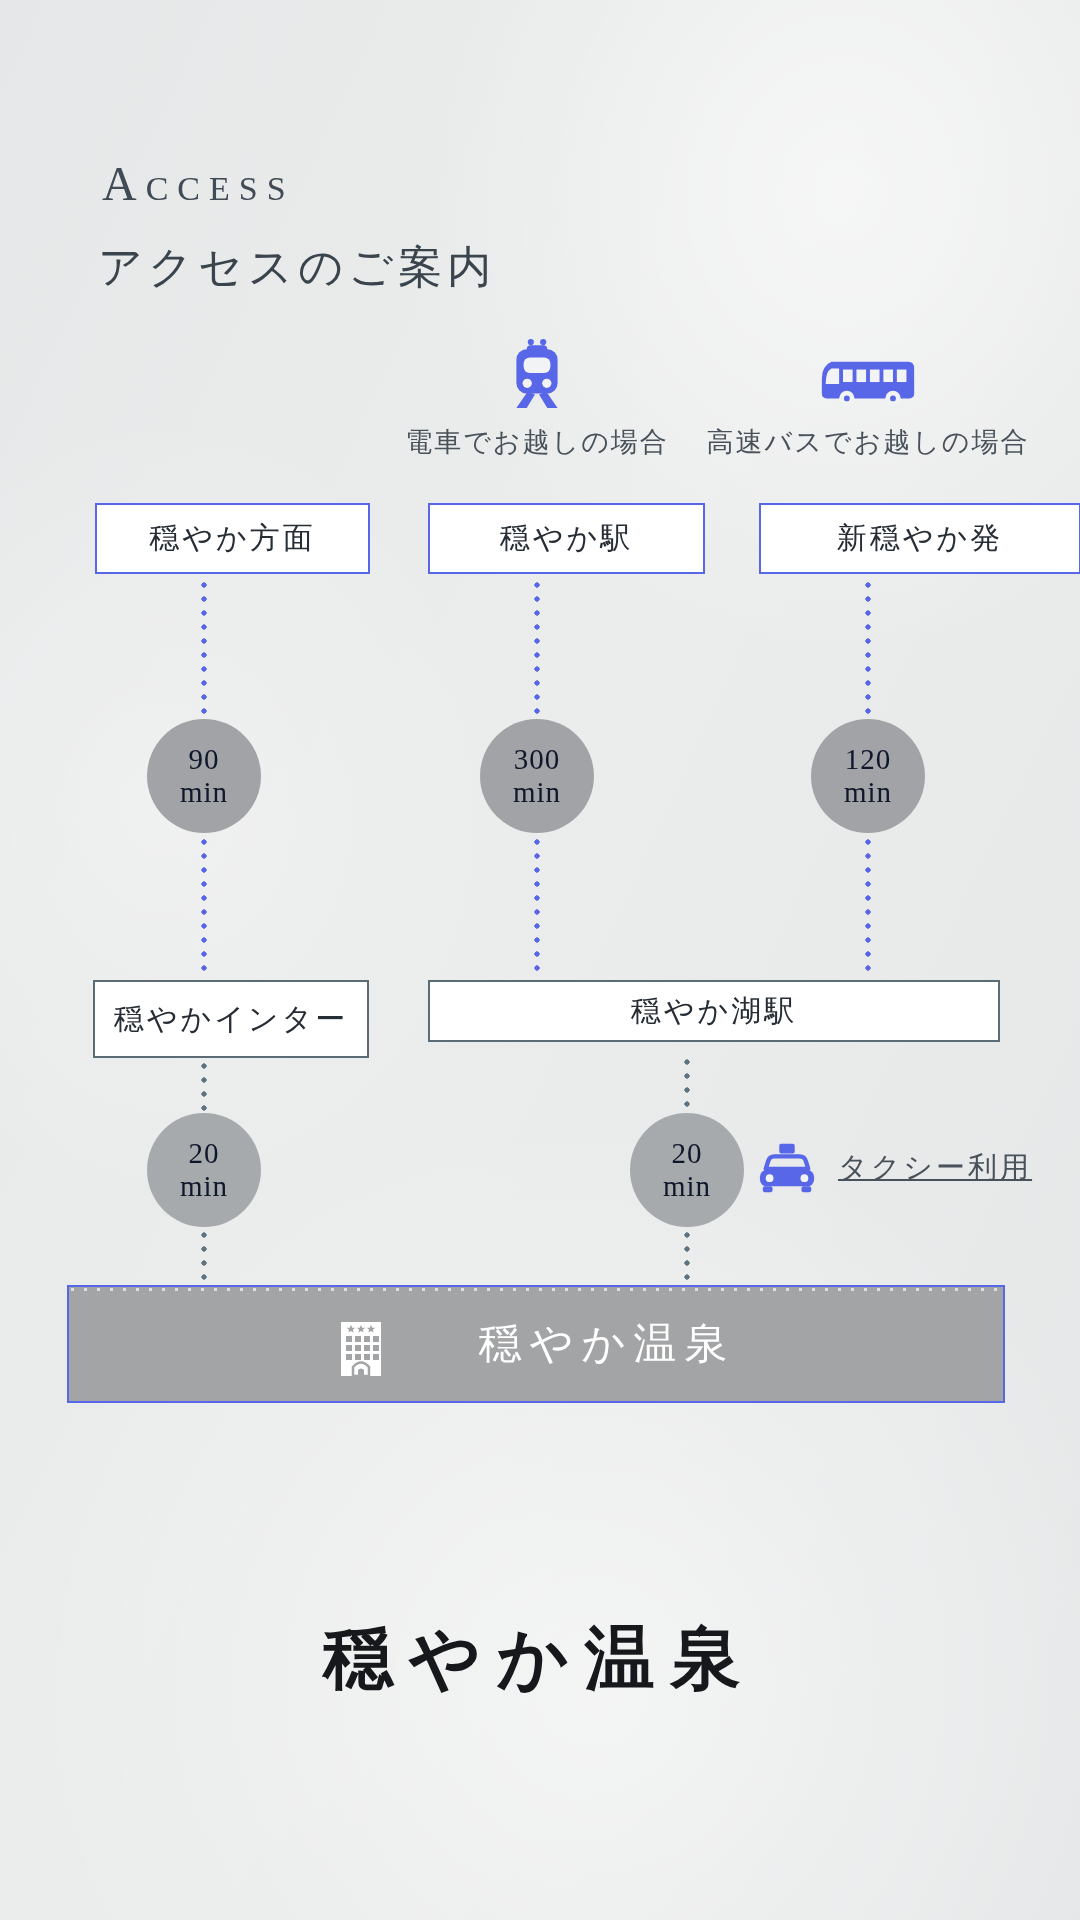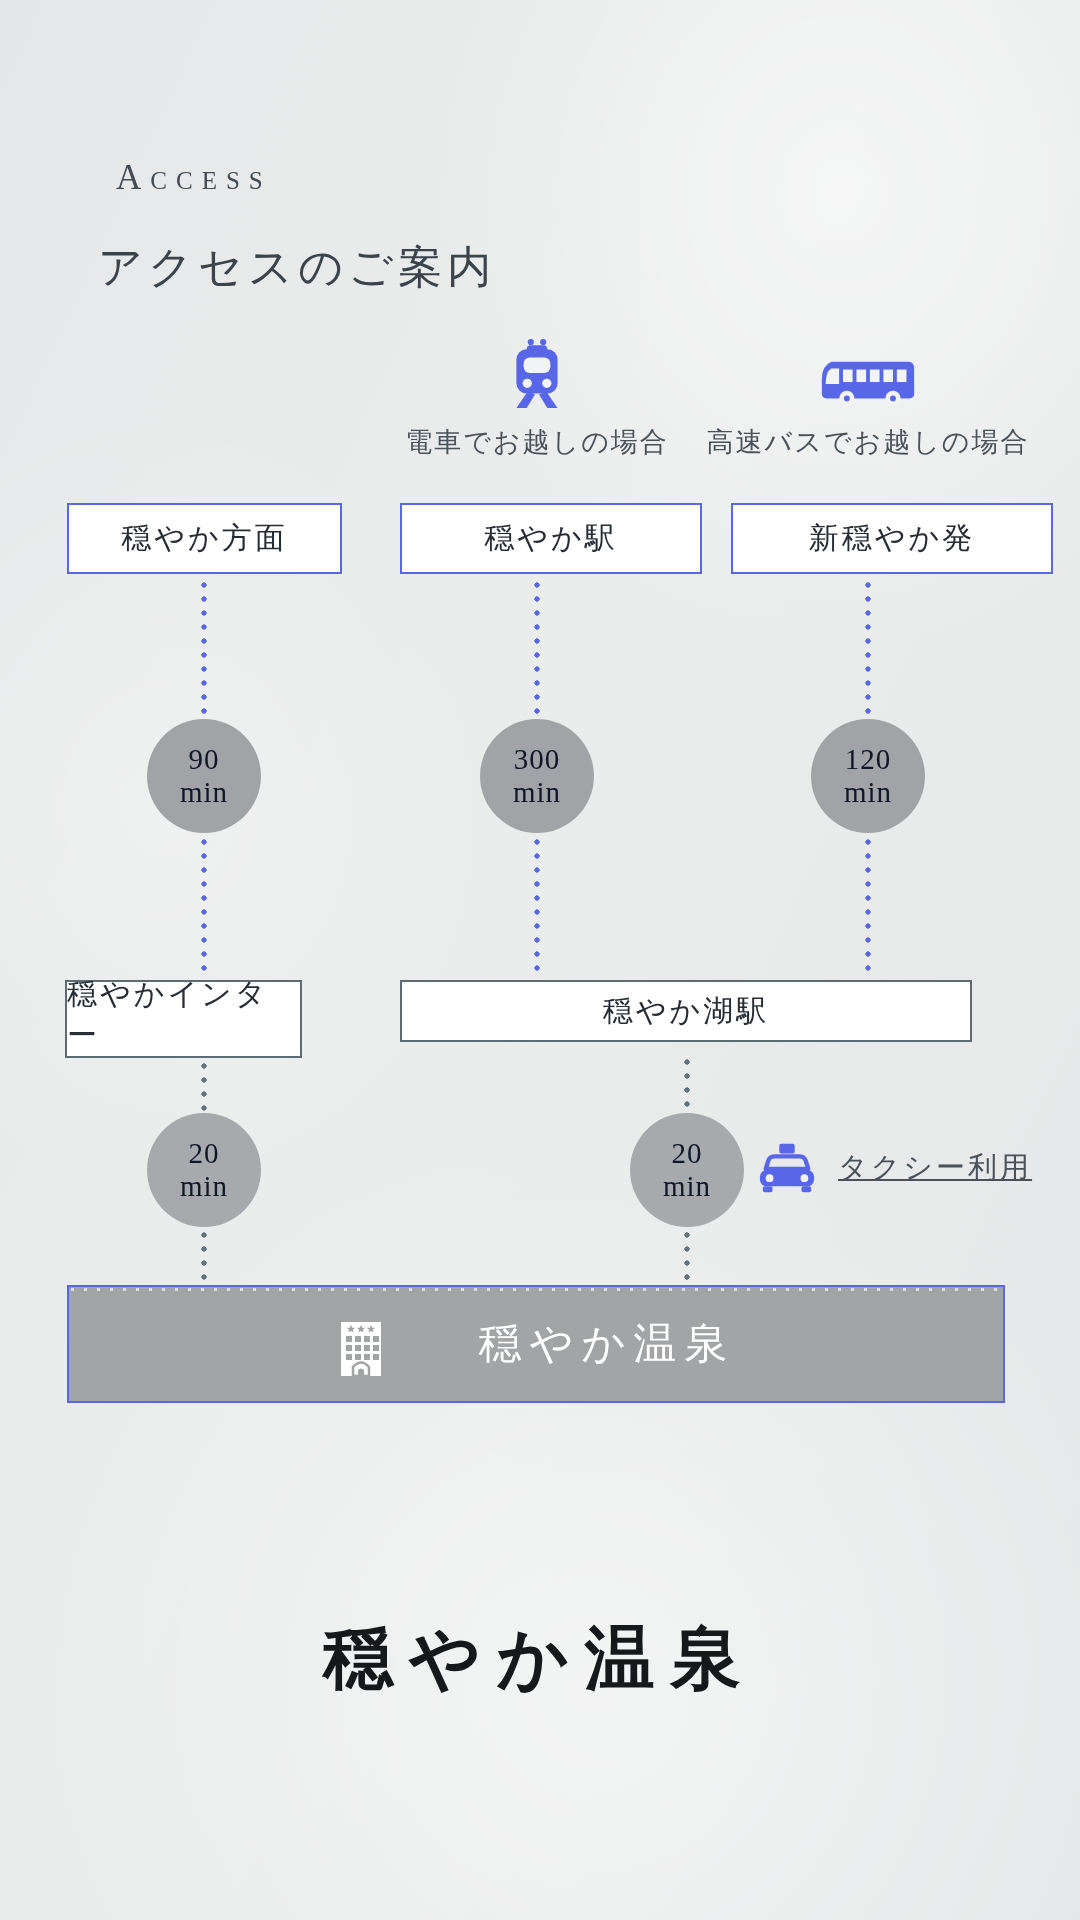--- a/index.html
+++ b/index.html
@@ -19,36 +19,36 @@
   :root{
     --accent:#5866e8;
     --slate:#5f7380;
     --slate-border:#5c6c76;
     --circle:#a1a3a6;
     --bar:#a3a4a5;
     --ink:#3d464f;
   }
   
   .title-en{
-    position:absolute;left:116px;top:160px;
-    font-size:35px;font-weight:400;font-variant:small-caps;
+    position:absolute;left:102px;top:160px;
+    font-size:48px;font-weight:400;font-variant:small-caps;
     letter-spacing:9px;color:#414b55;line-height:1;
   }
   .title-ja{
     position:absolute;left:98px;top:238px;
     font-size:44px;color:#3a444d;letter-spacing:5px;
   }
   
   .method{position:absolute;top:330px;width:360px;text-align:center;}
   .method .icon-slot{height:78px;display:flex;align-items:flex-end;justify-content:center;color:var(--accent);}
   .method .m-label{margin-top:16px;font-size:27px;color:#49525a;letter-spacing:2px;white-space:nowrap;}
   
   .node-box{
     position:absolute;background:#fff;display:flex;align-items:center;justify-content:center;
-    font-size:30px;color:#262d34;letter-spacing:3px;box-sizing:border-box;
+    font-size:30px;color:#262d34;letter-spacing:3px;box-sizing:border-box;margin-left:28px;
   }
   .node-box.blue{border:2px solid var(--accent);}
   .node-box.gray{border:2px solid var(--slate-border);}
   
   .dot-line{
     position:absolute;width:6px;transform:translateX(-50%);
     background-repeat:repeat-y;background-size:6px 14px;
   }
   .dot-line.blue{background-image:radial-gradient(circle at 3px 4px, var(--accent) 2.4px, rgba(0,0,0,0) 2.9px);}
   .dot-line.gray{background-image:radial-gradient(circle at 3px 4px, var(--slate) 2.4px, rgba(0,0,0,0) 2.9px);}
@@ -129,21 +129,21 @@
         <path d="M19 52 L8 68 H18 L26 55 Z" fill="currentColor"></path>
         <path d="M37 52 L48 68 H38 L30 55 Z" fill="currentColor"></path>
       </svg>
     </div>
     <div class="m-label">電車でお越しの場合</div>
   </div>
 
   <div class="node-box blue" style="left:67px;top:503px;width:275px;height:71px;">
     <span>穏やか方面</span>
   </div>
-  <div class="node-box blue" style="left:400px;top:503px;width:302px;height:71px;">
+  <div class="node-box blue" style="left:400px;top:503px;width:277px;height:71px;">
     <span>穏やか駅</span>
   </div>
   <div class="node-box blue" style="left:731px;top:503px;width:322px;height:71px;">
     <span>新穏やか発</span>
   </div>
 
   <div class="dot-line blue" style="left:204px;top:581px;height:134px;"></div>
   <div class="dot-line blue" style="left:537px;top:581px;height:134px;"></div>
   <div class="dot-line blue" style="left:868px;top:581px;height:134px;"></div>
 
@@ -157,21 +157,21 @@
   </div>
   <div class="circle" style="left:811px;top:719px;">
     <div>120</div>
     <div>min</div>
   </div>
 
   <div class="dot-line blue" style="left:204px;top:838px;height:138px;"></div>
   <div class="dot-line blue" style="left:537px;top:838px;height:138px;"></div>
   <div class="dot-line blue" style="left:868px;top:838px;height:138px;"></div>
 
-  <div class="node-box gray" style="left:65px;top:980px;width:237px;height:78px;align-items:flex-end;">
+  <div class="node-box gray" style="left:65px;top:980px;width:276px;height:78px;">
     <span>穏やかインター</span>
   </div>
   <div class="node-box gray" style="left:400px;top:980px;width:572px;height:62px;">
     <span>穏やか湖駅</span>
   </div>
 
   <div class="dot-line gray" style="left:204px;top:1062px;height:50px;"></div>
   <div class="dot-line gray" style="left:687px;top:1058px;height:54px;"></div>
 
   <div class="circle" style="left:147px;top:1113px;background:#a7aaad;">

